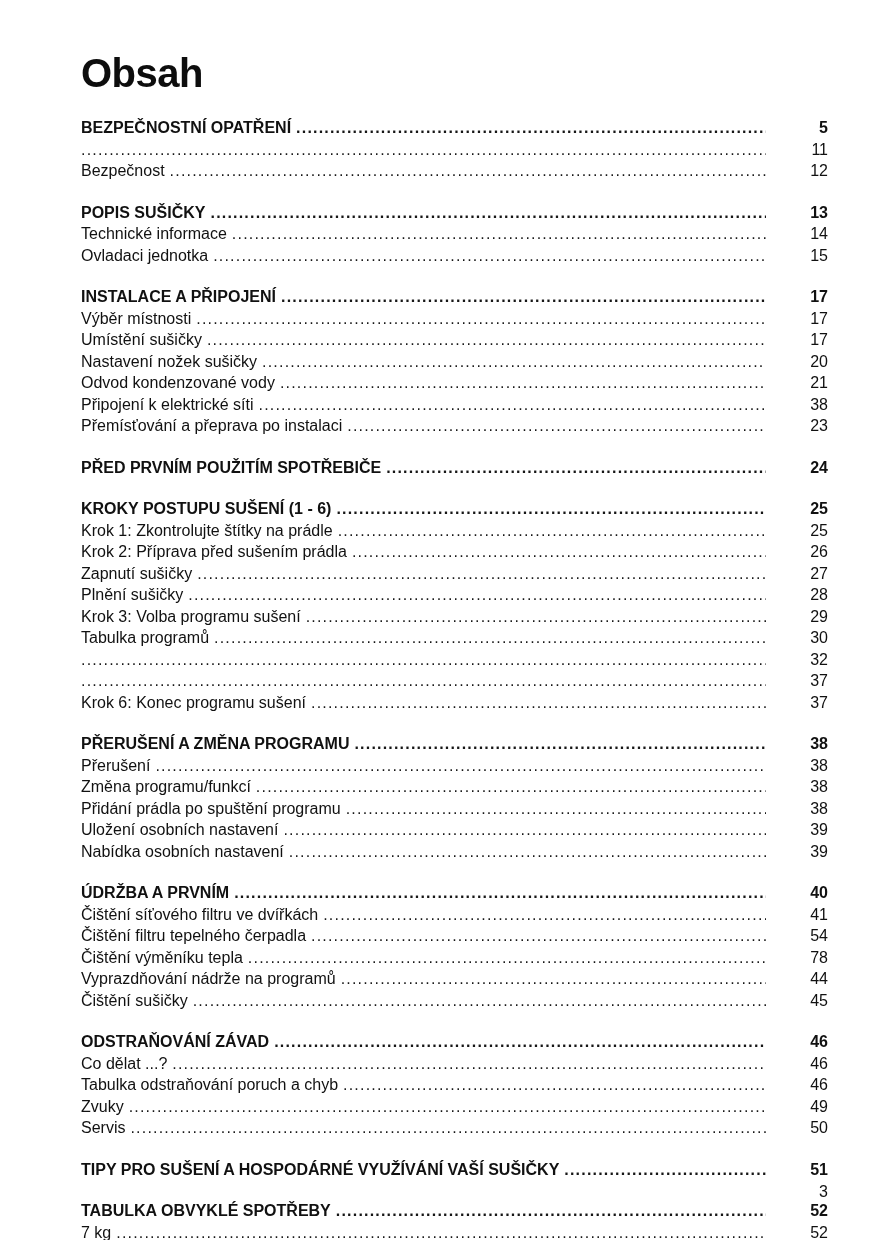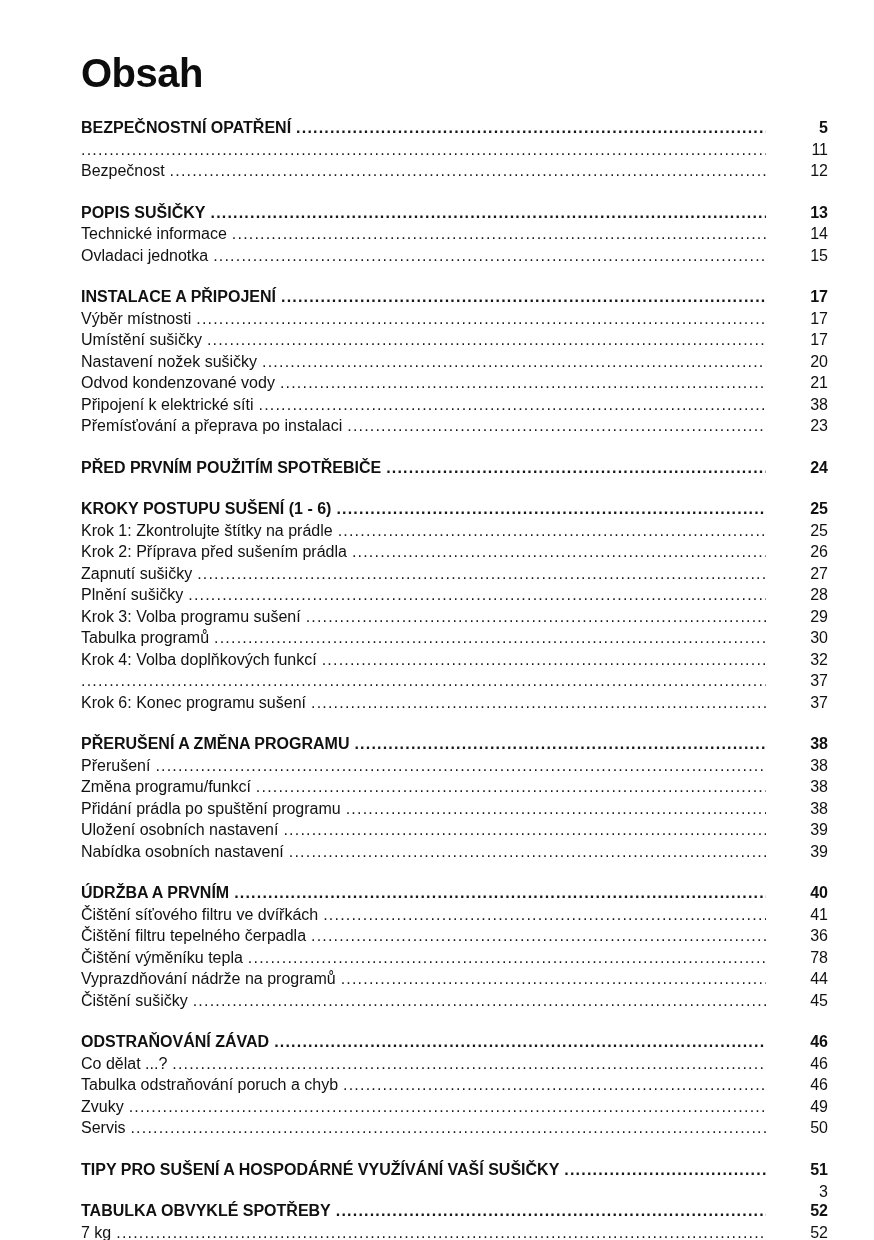--- a/index.html
+++ b/index.html
@@ -179,21 +179,20 @@
           <span class="toc-label">Krok 3: Volba programu sušení</span>
           <span class="toc-dots" aria-hidden="true">....................................................................................................................................................................................................................................................................</span>
           <span class="toc-page">29</span>
         </div>
         <div class="toc-row">
           <span class="toc-label">Tabulka programů</span>
           <span class="toc-dots" aria-hidden="true">....................................................................................................................................................................................................................................................................</span>
           <span class="toc-page">30</span>
         </div>
         <div class="toc-row">
-          <span class="toc-label">Krok 4: Volba doplňkových funkcí</span>
           <span class="toc-dots" aria-hidden="true">....................................................................................................................................................................................................................................................................</span>
           <span class="toc-page">32</span>
         </div>
         <div class="toc-row">
           <span class="toc-dots" aria-hidden="true">....................................................................................................................................................................................................................................................................</span>
           <span class="toc-page">37</span>
         </div>
         <div class="toc-row">
           <span class="toc-label">Krok 6: Konec programu sušení</span>
           <span class="toc-dots" aria-hidden="true">....................................................................................................................................................................................................................................................................</span>
@@ -239,21 +238,21 @@
           <span class="toc-page">40</span>
         </div>
         <div class="toc-row">
           <span class="toc-label">Čištění síťového filtru ve dvířkách</span>
           <span class="toc-dots" aria-hidden="true">....................................................................................................................................................................................................................................................................</span>
           <span class="toc-page">41</span>
         </div>
         <div class="toc-row">
           <span class="toc-label">Čištění filtru tepelného čerpadla</span>
           <span class="toc-dots" aria-hidden="true">....................................................................................................................................................................................................................................................................</span>
-          <span class="toc-page">36</span>
+          <span class="toc-page">54</span>
         </div>
         <div class="toc-row">
           <span class="toc-label">Čištění výměníku tepla</span>
           <span class="toc-dots" aria-hidden="true">....................................................................................................................................................................................................................................................................</span>
           <span class="toc-page">78</span>
         </div>
         <div class="toc-row">
           <span class="toc-label">Vyprazdňování nádrže na programů</span>
           <span class="toc-dots" aria-hidden="true">....................................................................................................................................................................................................................................................................</span>
           <span class="toc-page">44</span>

